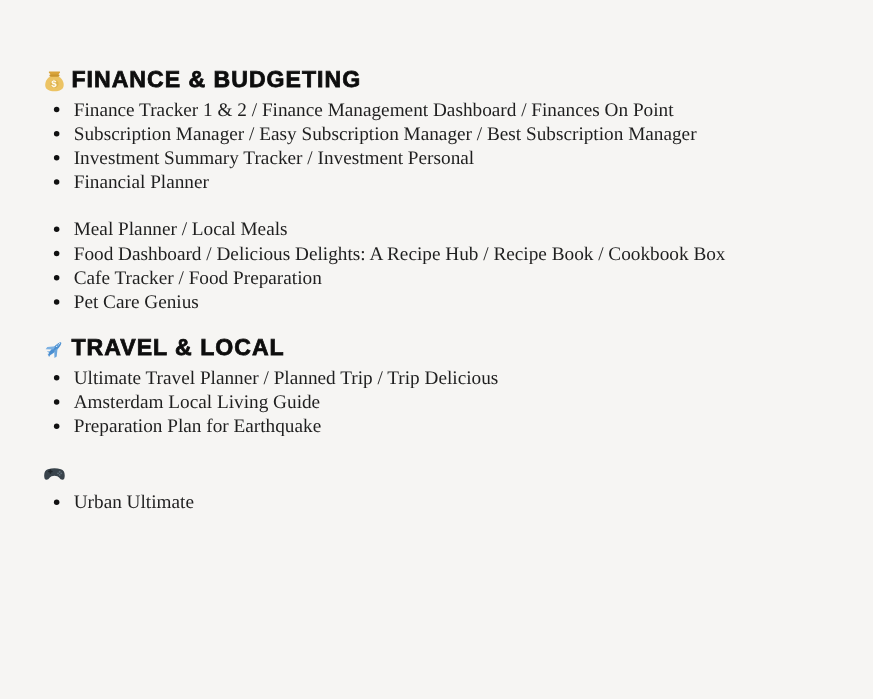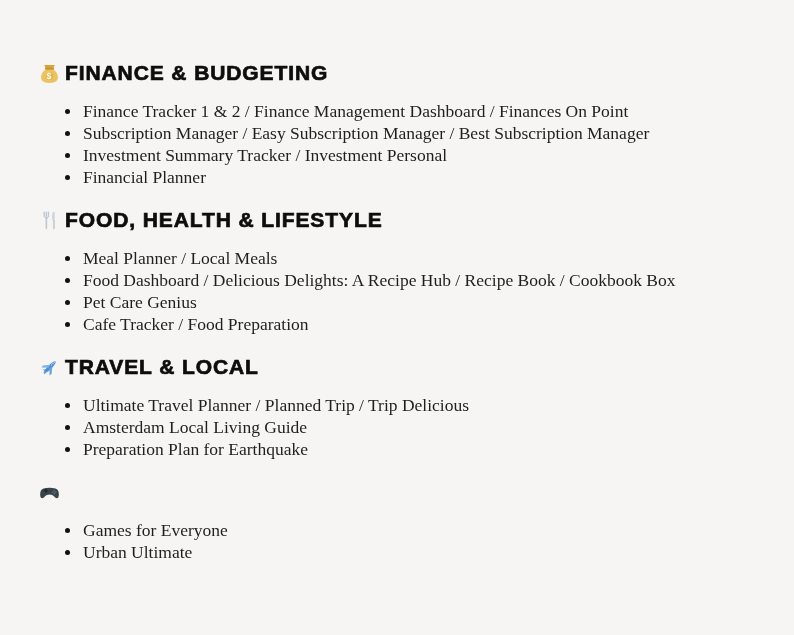--- a/index.html
+++ b/index.html
@@ -37,21 +37,21 @@
   .icon {
     display: inline-flex;
     width: 22px;
     height: 22px;
     flex: 0 0 auto;
     align-items: center;
     justify-content: center;
   }
   .icon svg { width: 21px; height: 21px; }
   ul.items {
-    margin: 16px;
+    margin: 0;
     padding: 0;
     list-style: none;
   }
   ul.items li {
     position: relative;
     padding-left: 29px;
     font-size: 17.5px;
     line-height: 22px;
     color: #1f1f1f;
   }
@@ -86,37 +86,25 @@
     </h2>
     <ul class="items">
       <li>Finance Tracker 1 &amp; 2 / Finance Management Dashboard / Finances On Point</li>
       <li>Subscription Manager / Easy Subscription Manager / Best Subscription Manager</li>
       <li>Investment Summary Tracker / Investment Personal</li>
       <li>Financial Planner</li>
     </ul>
   </section>
 
   <section class="cat">
-    <h2 class="heading">
-      <span class="icon">
-        <svg viewBox="0 0 20 20" aria-hidden="true">
-          <path d="M5 2 L5 6.2 M7 2 L7 6.4 M9 2 L9 6.2" stroke="#bcc8d2" stroke-width="1.3" stroke-linecap="round" fill="none"></path>
-          <path d="M5 6 Q7 8 9 6 L8 8.4 L6 8.4 Z" fill="#bcc8d2"></path>
-          <rect x="6.25" y="7.4" width="1.5" height="11" rx="0.75" fill="#bcc8d2"></rect>
-          <path d="M13.2 2 C12 5 12 8.4 13.2 10.4 L15 10.4 L15 2 Z" fill="#cdd7df"></path>
-          <rect x="13.5" y="9.6" width="1.5" height="8.8" rx="0.75" fill="#bcc8d2"></rect>
-        </svg>
-      </span>
-      <span>FOOD, HEALTH &amp; LIFESTYLE</span>
-    </h2>
     <ul class="items">
       <li>Meal Planner / Local Meals</li>
       <li>Food Dashboard / Delicious Delights: A Recipe Hub / Recipe Book / Cookbook Box</li>
+      <li>Cafe Tracker / Food Preparation</li>
       <li>Pet Care Genius</li>
-      <li>Cafe Tracker / Food Preparation</li>
     </ul>
   </section>
 
   <section class="cat">
     <h2 class="heading">
       <span class="icon">
         <svg viewBox="0 0 20 20" aria-hidden="true">
           <g transform="rotate(-45 10 10)">
             <path d="M3 8.6 L2 11.4 L4 11 Z" fill="#5a98d6"></path>
             <path d="M4 6.6 L7 9.4 L4.6 10.2 Z" fill="#7db1e2"></path>
@@ -146,18 +134,17 @@
           <rect x="4.5" y="7.6" width="4" height="1.3" rx="0.6" fill="#20262b"></rect>
           <rect x="5.85" y="6.25" width="1.3" height="4" rx="0.6" fill="#20262b"></rect>
           <circle cx="13.1" cy="9.8" r="0.8" fill="#5f6d77"></circle>
           <circle cx="15.9" cy="9.8" r="0.8" fill="#5f6d77"></circle>
           <circle cx="14.5" cy="8.4" r="0.8" fill="#5f6d77"></circle>
           <circle cx="14.5" cy="11.2" r="0.8" fill="#5f6d77"></circle>
         </svg>
       </span>
     </h2>
     <ul class="items">
-      <li>Games for Everyone</li>
       <li>Urban Ultimate</li>
     </ul>
   </section>
 
 </div>
 
 </body></html>

